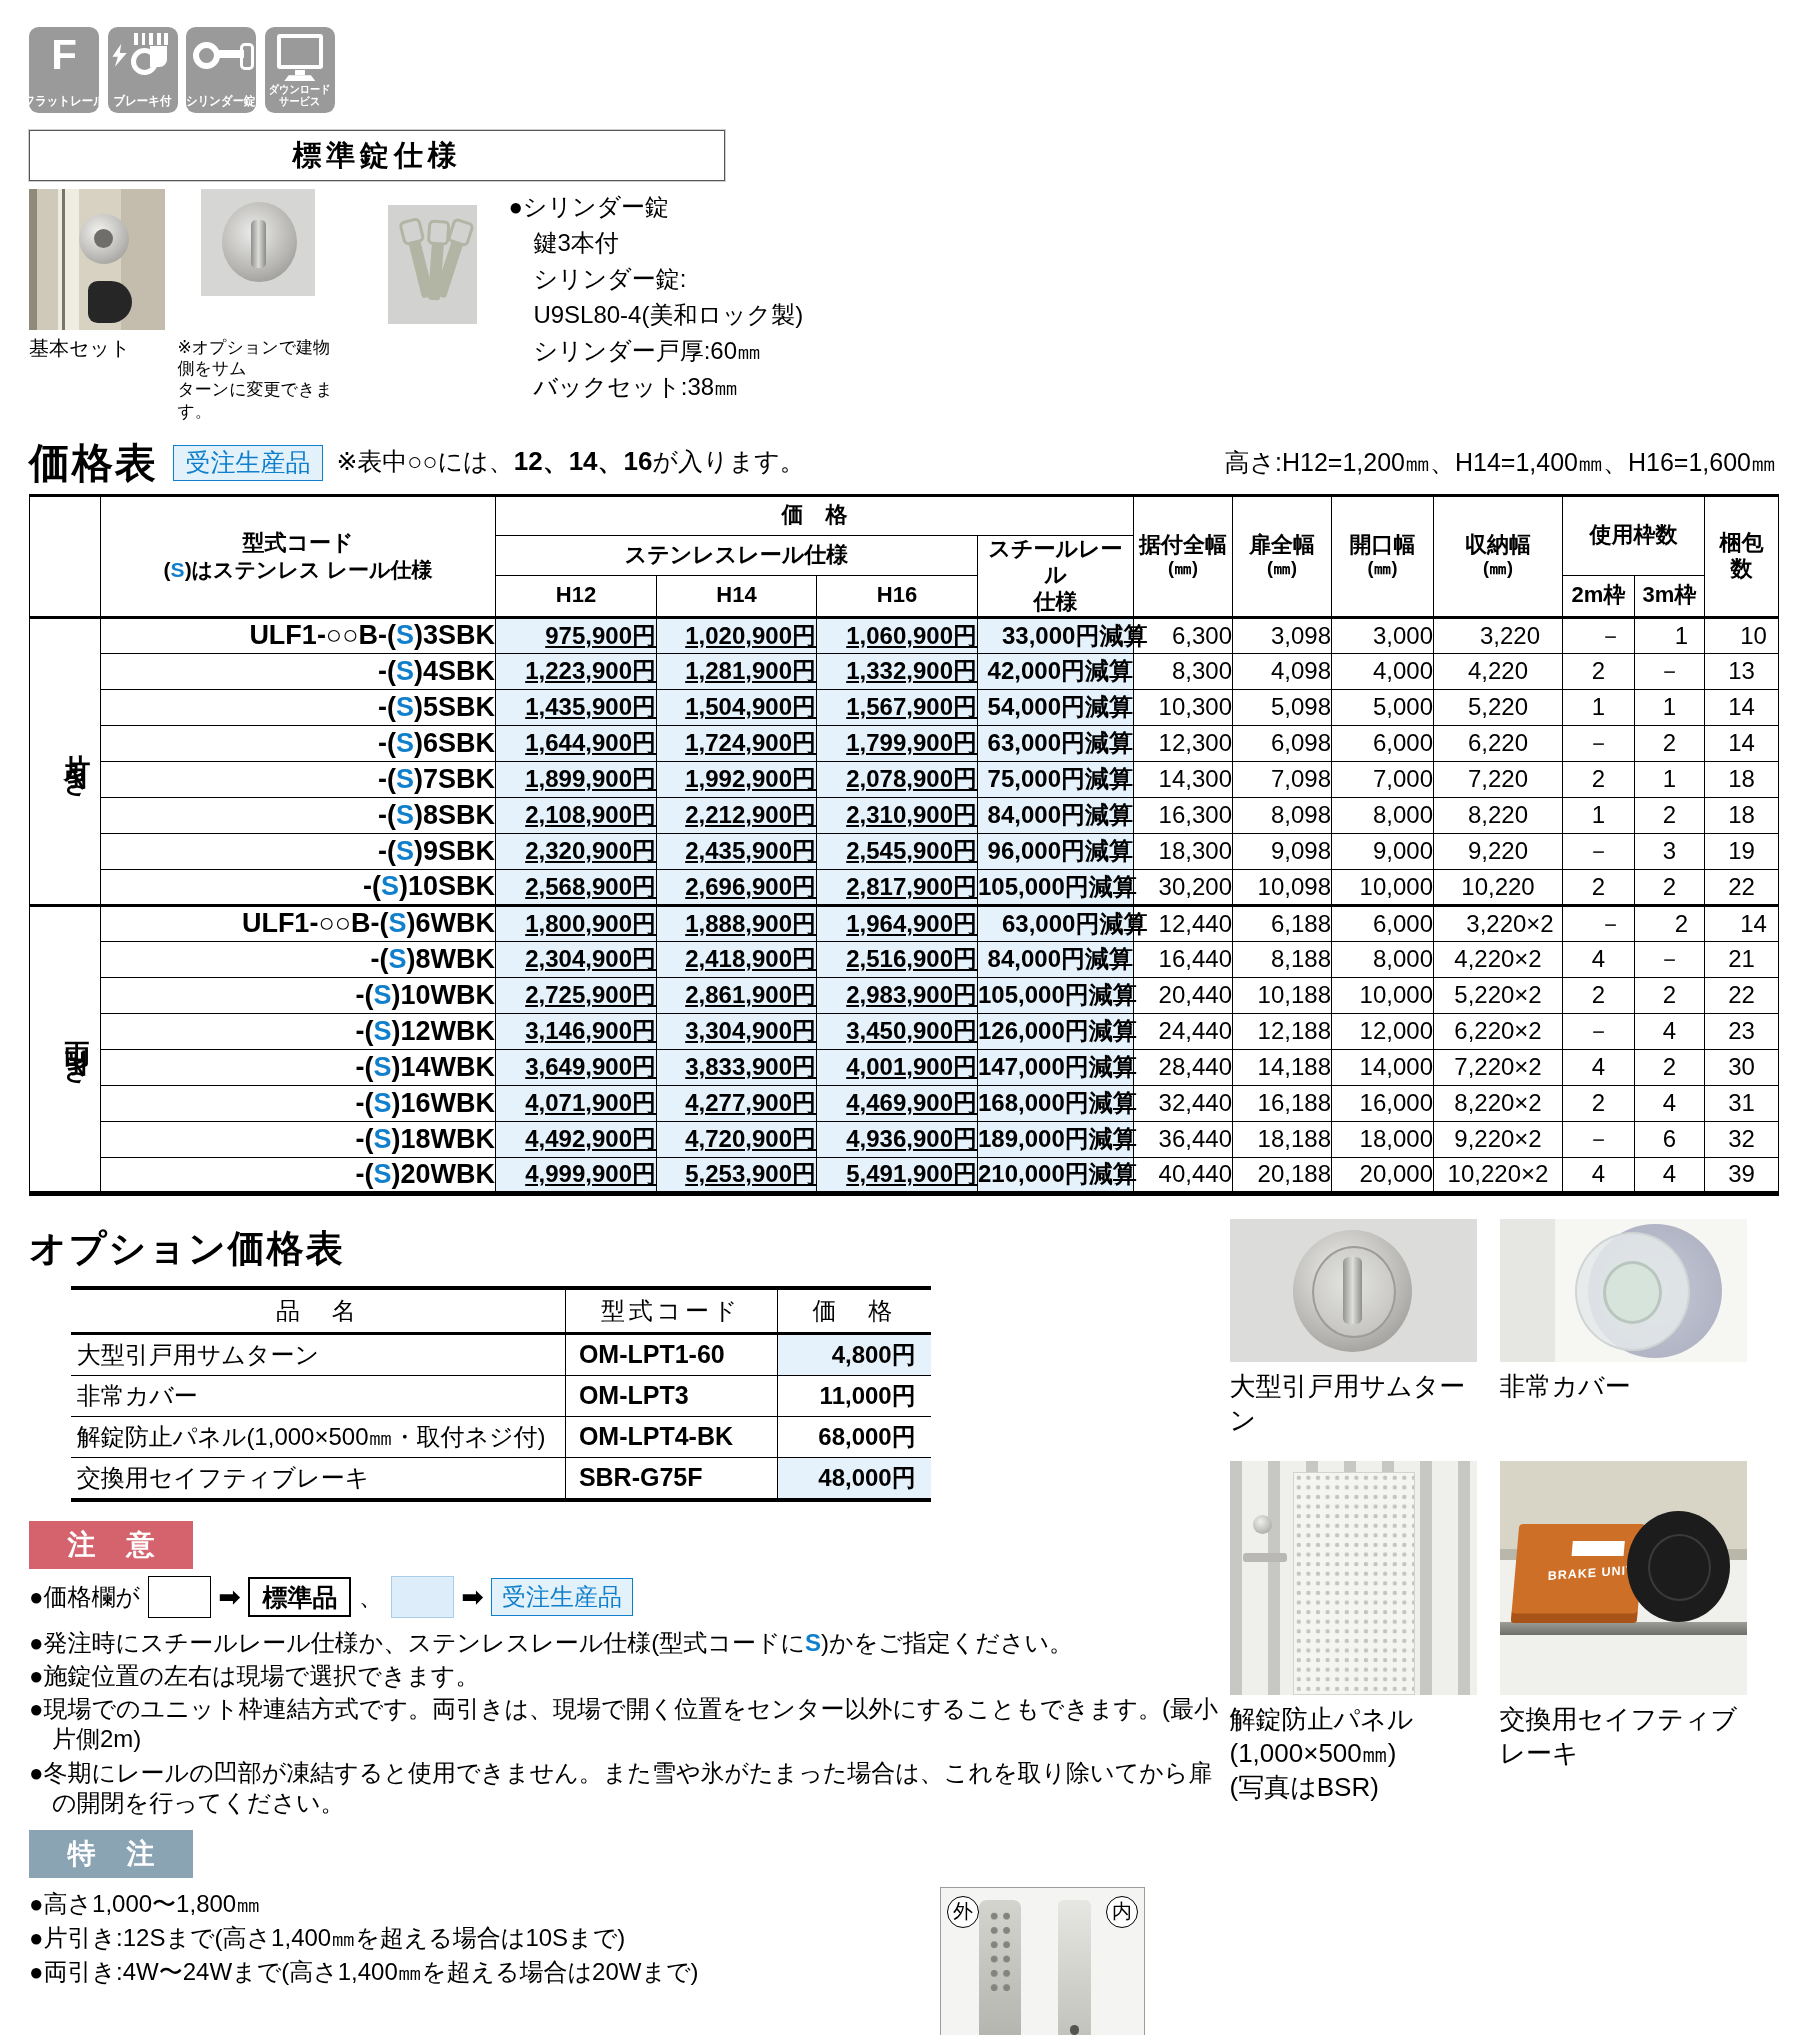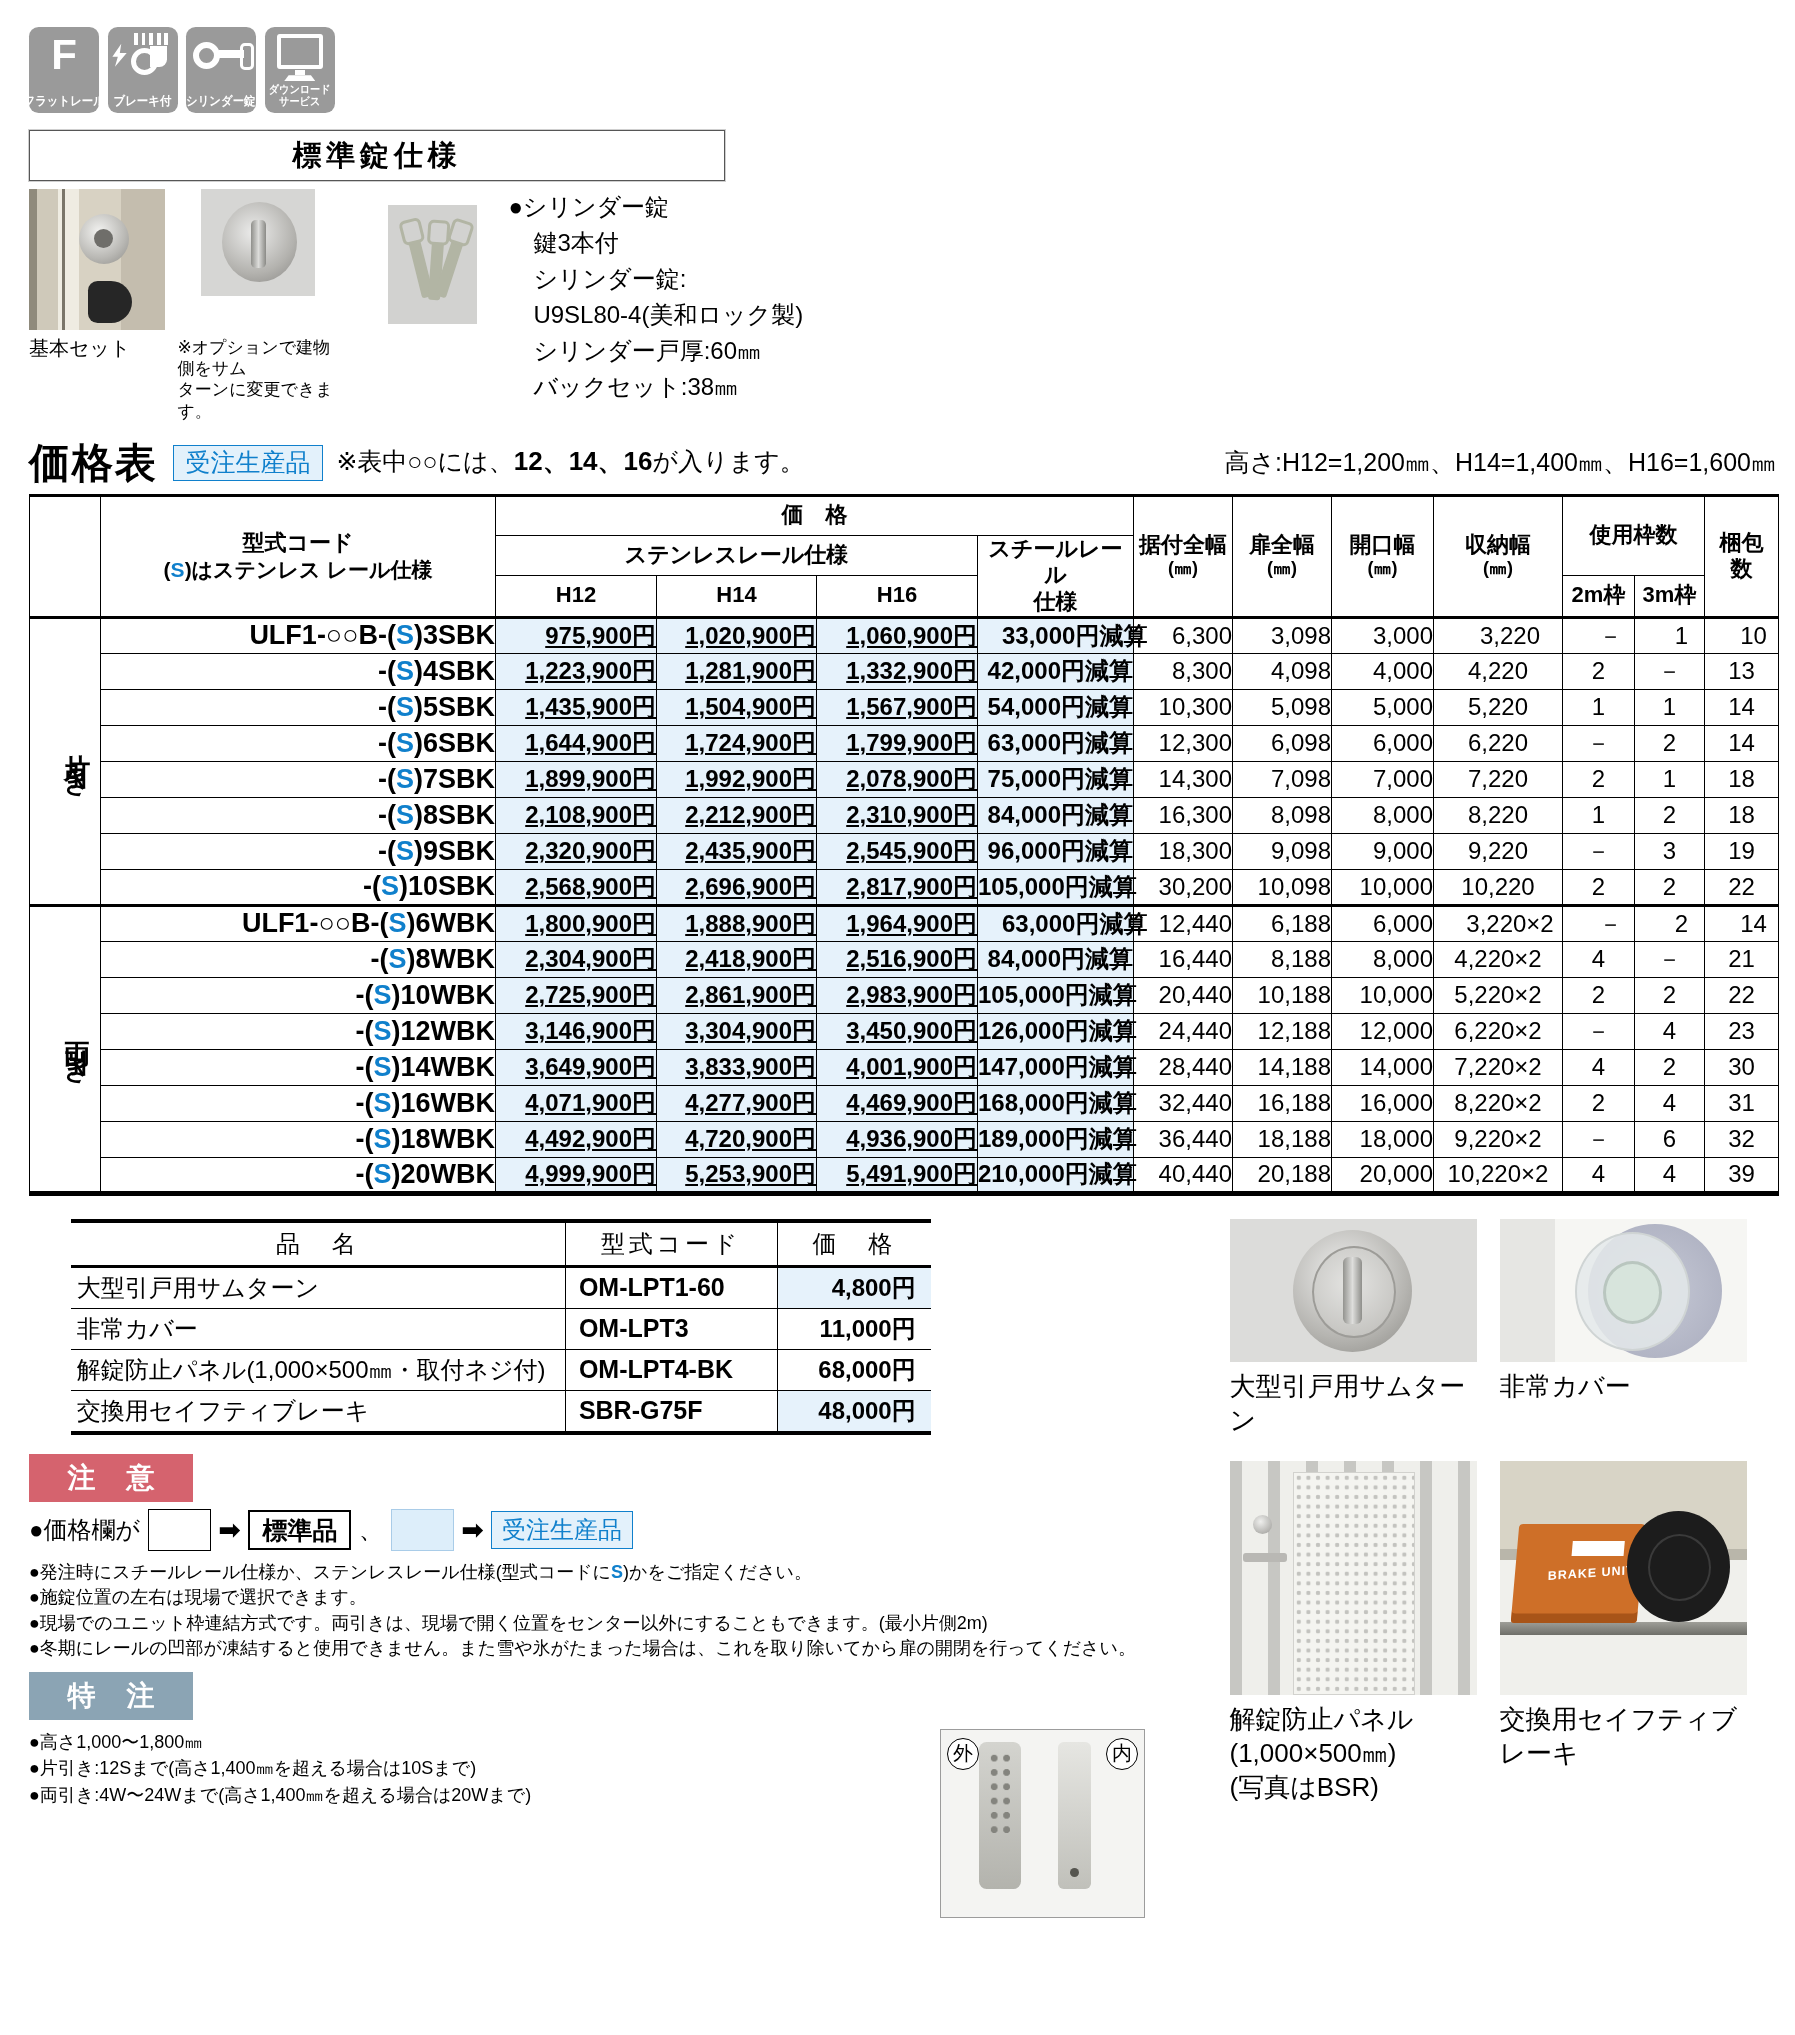--- a/index.html
+++ b/index.html
@@ -99,21 +99,21 @@
          color:#fff;font-size:28px;font-weight:bold;letter-spacing:11.5px;text-indent:11.5px;}
   .badge-caution{background:#d5636e;margin:19px 0 7.6px;}
   .badge-special{background:#8ba4b4;margin:11.5px 0 7.6px;}
   .legend{display:flex;align-items:center;font-size:24px;margin:7.6px 0 9.6px;}
   .legend > *{margin-right:7.6px;}
   .box-blank{width:61px;height:40px;border:1.9px solid #000;background:#fff;}
   .box-blue{width:61px;height:40px;background:#ddeefa;border:1px solid #a9cce8;}
   .tag-standard{border:2.9px solid #000;padding:0 12px;font-weight:bold;font-size:25px;line-height:1.45;text-align:center;}
   .tag-order{border:1.9px solid #1080cc;background:#e3f1fb;color:#1080cc;padding:1.9px 9.6px;font-size:24px;}
   .arrow{font-size:27px;font-weight:bold;}
-  .note-line{font-size:18px;line-height:1.26;margin:2.9px 0;padding-left:23px;text-indent:-23px;width:1181px;}
+  .note-line{font-size:24px;line-height:1.26;margin:2.9px 0;padding-left:23px;text-indent:-23px;width:1181px;}
   .special-line{width:889px;margin:3.8px 0;}
   .special-row{display:flex;align-items:flex-start;}
   .special-items{width:894px;}
   .keyless-fig{width:203px;margin-left:17px;margin-top:1.9px;}
   .keyless-photo{position:relative;width:203px;height:187px;background:#f4f4f2;border:1px solid #9c9c9c;}
   .kp-d1{position:absolute;left:38px;top:11.5px;width:42px;height:147px;border-radius:7.6px;
          background:linear-gradient(180deg,#d4d4cf,#b3b3ad);}
   .kp-dots{position:absolute;left:8.6px;top:9.6px;width:25px;height:88px;
            background-image:radial-gradient(circle,#84847e 3.1px,rgba(0,0,0,0) 3.8px);background-size:12.4px 14.3px;}
   .kp-d2{position:absolute;left:117px;top:11.5px;width:32.5px;height:147px;border-radius:5.7px;
@@ -530,20 +530,21 @@
           <td class="center-cell">10,220×2</td>
           <td class="center-cell">4</td>
           <td class="center-cell">4</td>
           <td class="center-cell">39</td>
         </tr>
       </tbody>
   </table>
 
   <div class="bottom">
     <div class="bottom-left">
+      <div class="option-title">オプション価格表</div>
       <table class="option-table">
         <colgroup>
             <col style="width:494px">
             <col style="width:212px">
             <col style="width:154px">
           </colgroup>
         <thead>
           <tr>
             <th>品　名</th>
             <th>型式コード</th>

